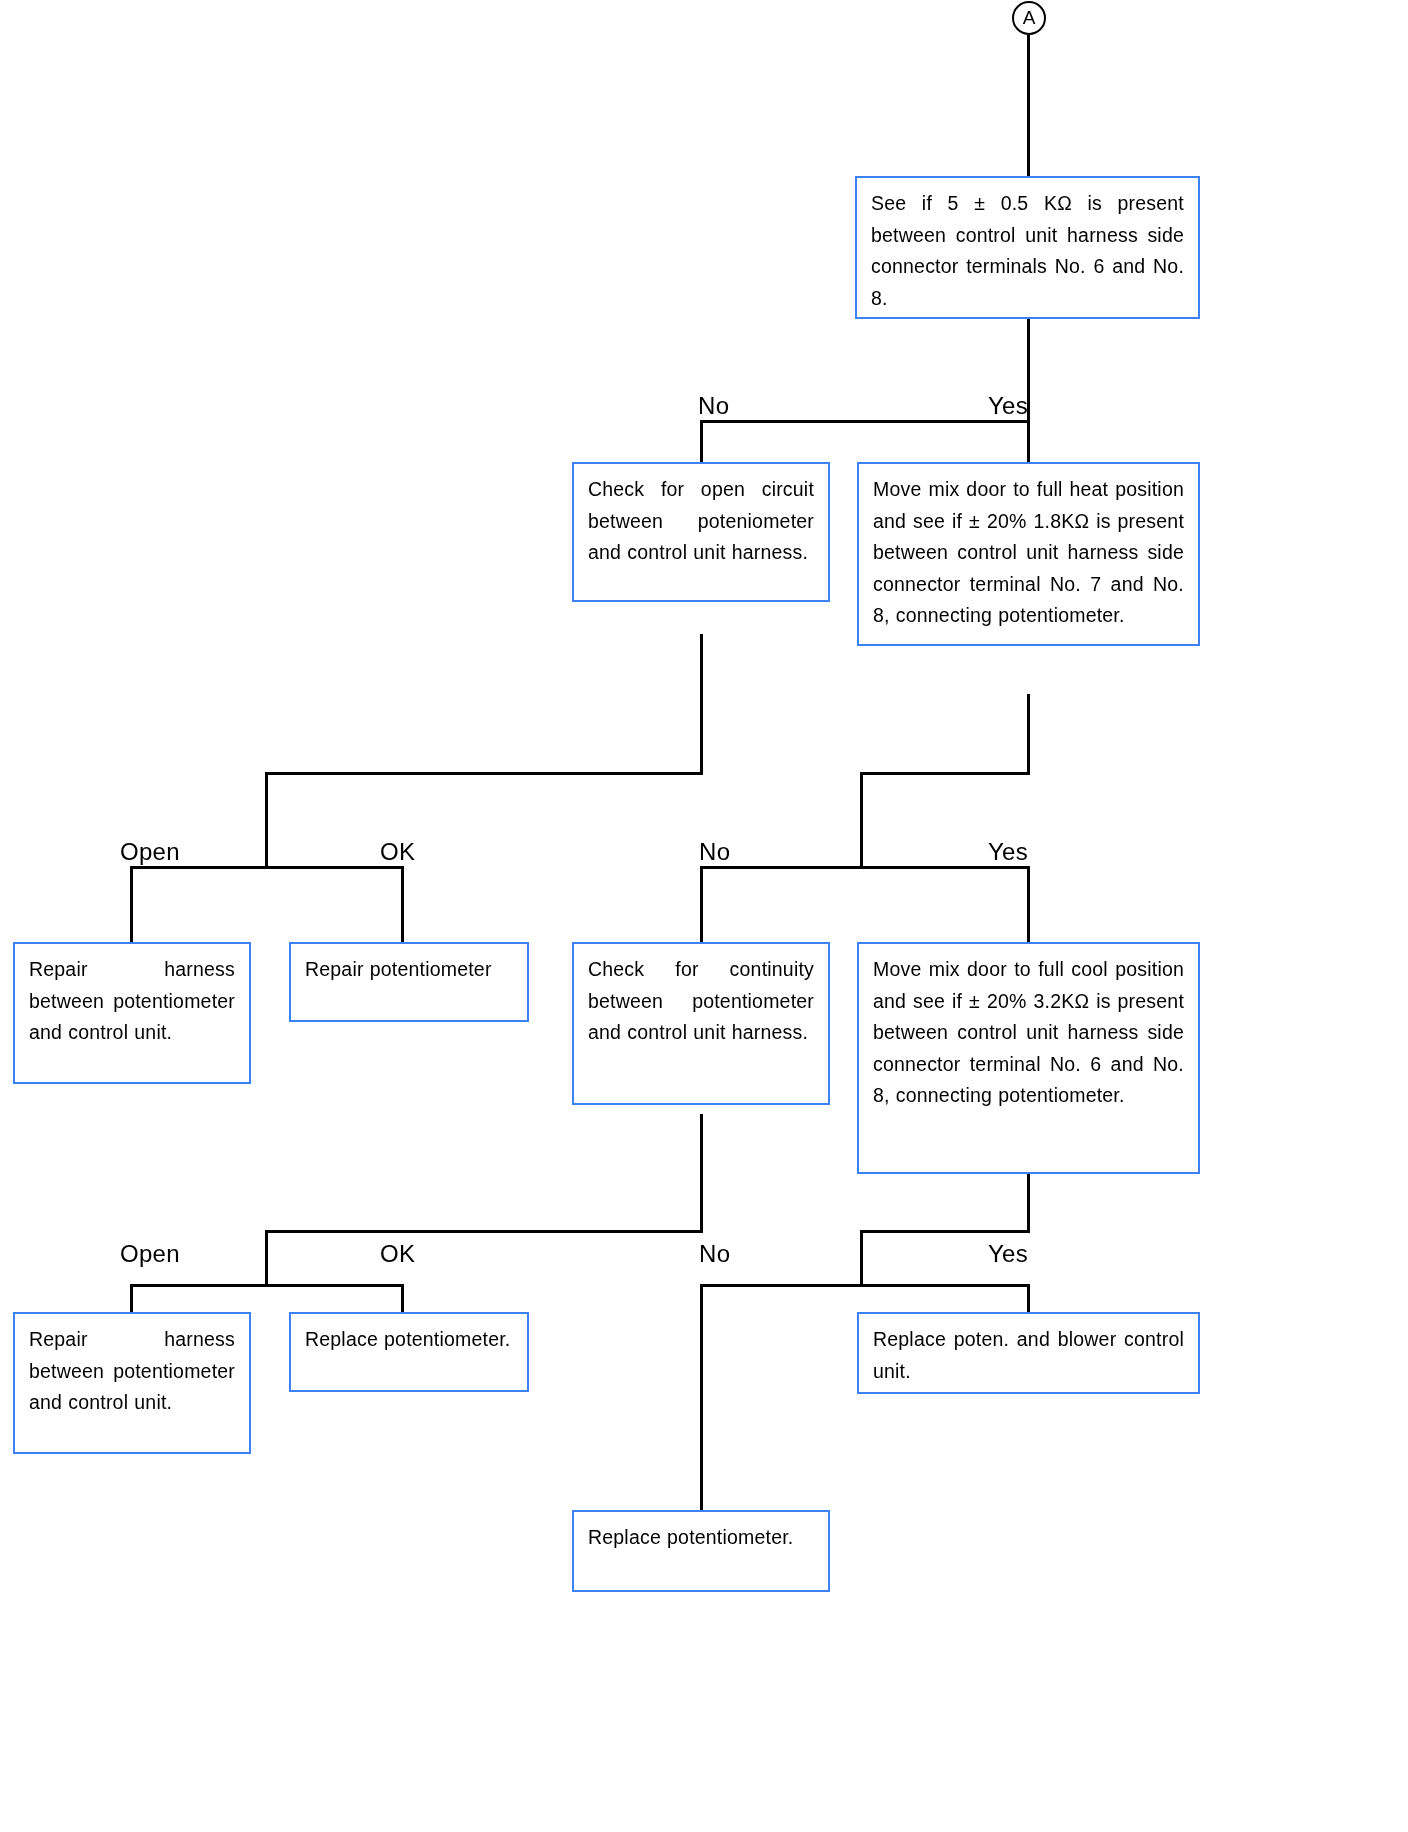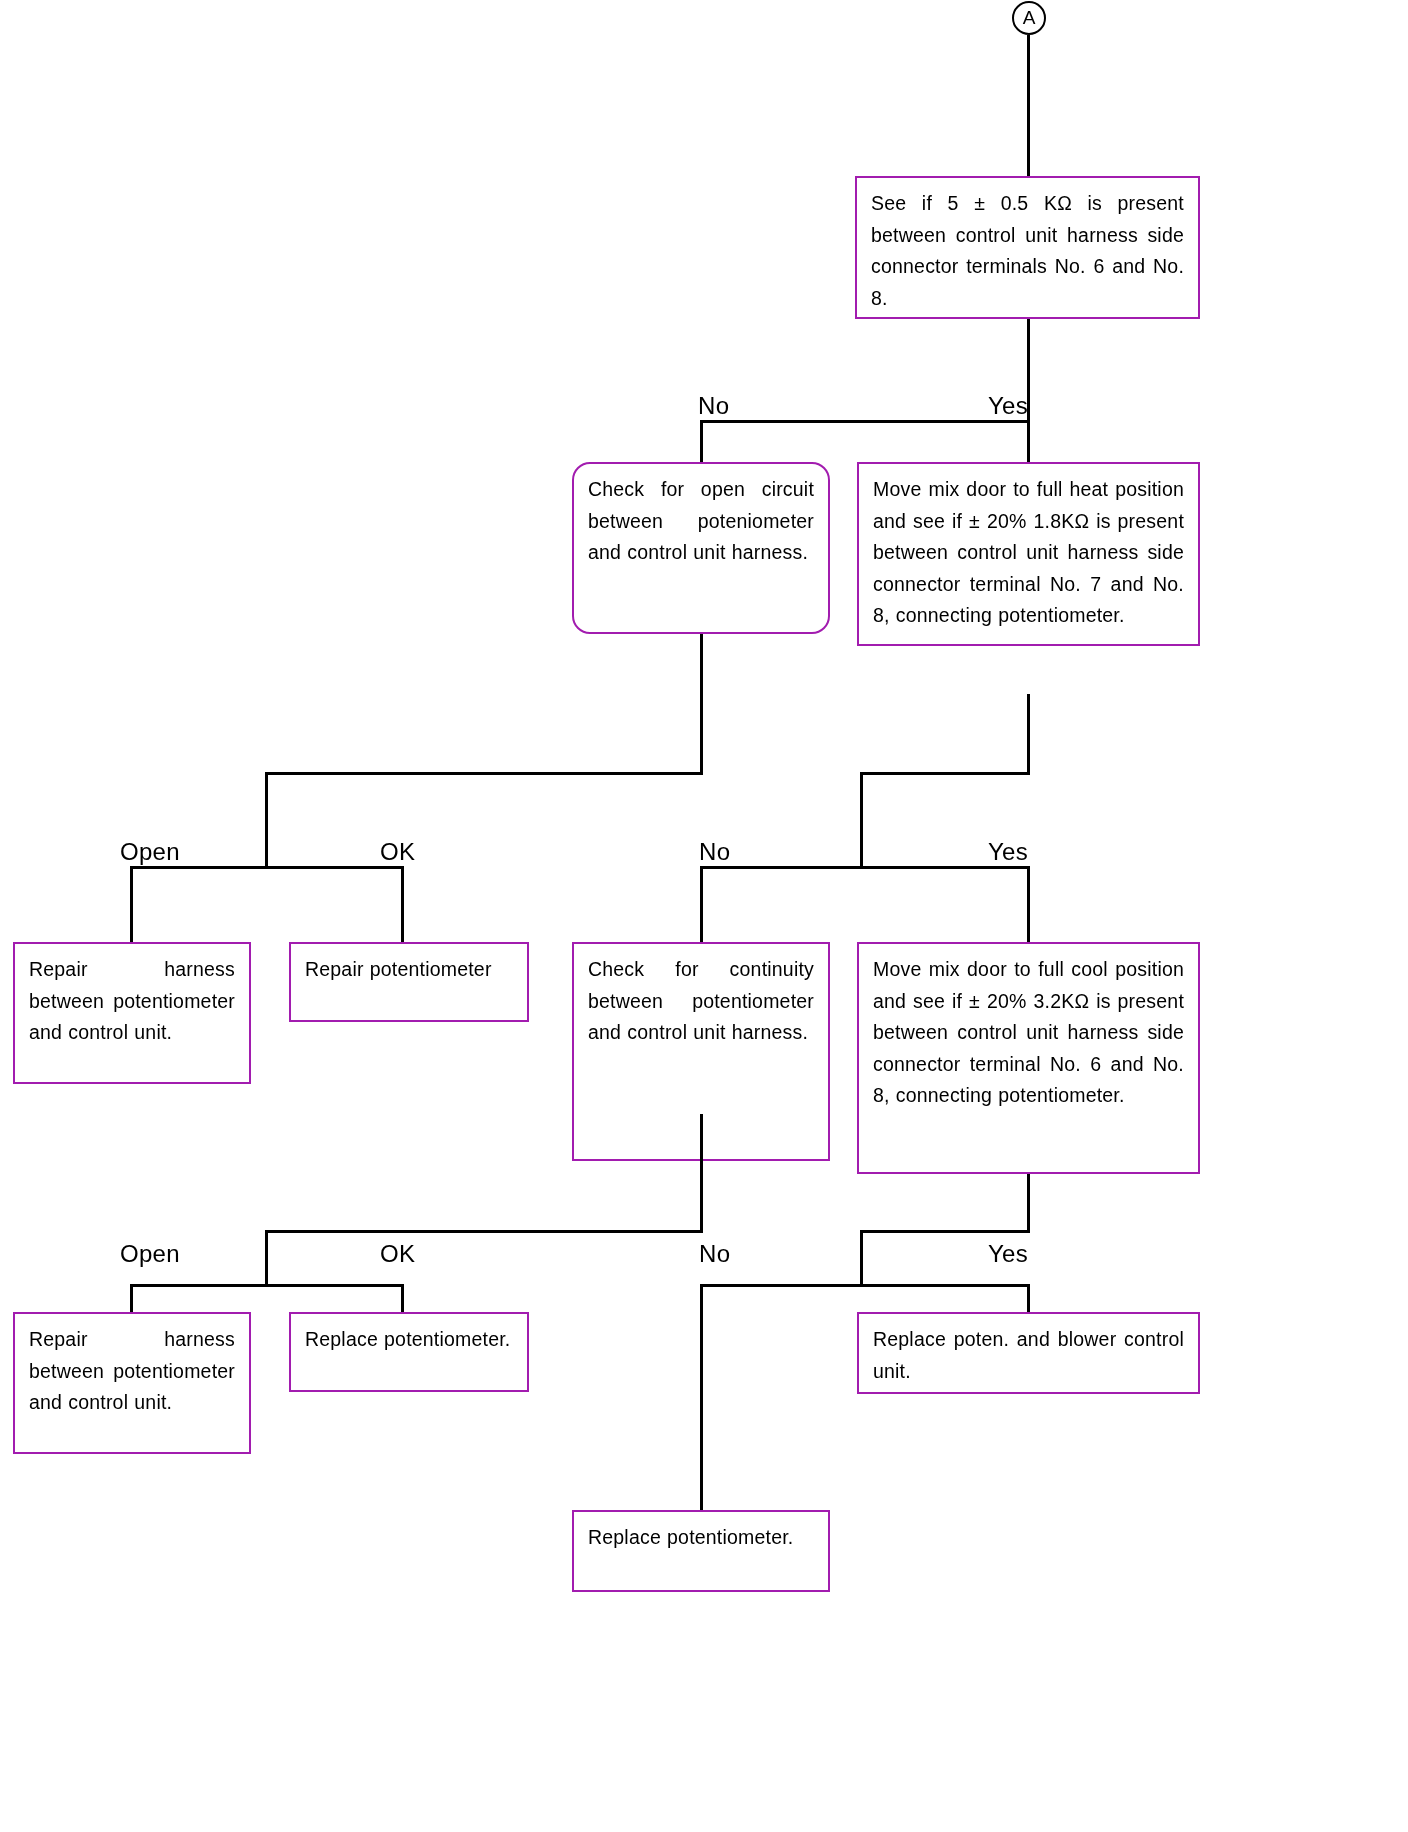--- a/index.html
+++ b/index.html
@@ -12,21 +12,21 @@
     width: 1408px;
     height: 1832px;
     background: #ffffff;
     font-family: "Liberation Sans", sans-serif;
     color: #000000;
     overflow: hidden;
   }
   .node {
     position: absolute;
     box-sizing: border-box;
-    border: 2px solid #a21caf;
+    border: 2px solid #3b82f6;
     background: #fff;
     padding: 10px 14px;
     font-size: 19.5px;
     line-height: 1.62;
     text-align: justify;
     text-align-last: left;
     letter-spacing: 0.2px;
     word-spacing: 0.5px;
   }
   .node p {
@@ -74,21 +74,21 @@
   </div>
 
   <div class="conn v" style="left:1027px; top:319px; height:103px;"></div>
   <div class="conn h" style="left:700px; top:420px; width:330px;"></div>
   <div class="conn v" style="left:700px; top:420px; height:42px;"></div>
   <div class="conn v" style="left:1027px; top:420px; height:42px;"></div>
 
   <div class="branch-label" style="left:698px; top:392px;">No</div>
   <div class="branch-label" style="left:988px; top:392px;">Yes</div>
 
-  <div class="node" style="left:572px; top:462px; width:258px; height:172px;border-radius:18px;">
+  <div class="node" style="left:572px; top:462px; width:258px; height:140px;">
     <p>Check for open circuit between poteniometer and control unit harness.</p>
   </div>
 
   <div class="node" style="left:857px; top:462px; width:343px; height:184px;">
     <p>Move mix door to full heat position and see if ± 20% 1.8KΩ is present between control unit harness side connector terminal No. 7 and No. 8, connecting potentiometer.</p>
   </div>
 
   <div class="conn v" style="left:700px; top:634px; height:140px;"></div>
   <div class="conn h" style="left:265px; top:772px; width:438px;"></div>
   <div class="conn v" style="left:265px; top:772px; height:96px;"></div>
@@ -110,21 +110,21 @@
   <div class="branch-label" style="left:988px; top:838px;">Yes</div>
 
   <div class="node" style="left:13px; top:942px; width:238px; height:142px;">
     <p>Repair harness between poten­tiometer and control unit.</p>
   </div>
 
   <div class="node" style="left:289px; top:942px; width:240px; height:80px;">
     <p>Repair potentiometer</p>
   </div>
 
-  <div class="node" style="left:572px; top:942px; width:258px; height:219px;">
+  <div class="node" style="left:572px; top:942px; width:258px; height:163px;">
     <p>Check for continuity between potentiometer and control unit harness.</p>
   </div>
 
   <div class="node" style="left:857px; top:942px; width:343px; height:232px;">
     <p>Move mix door to full cool position and see if ± 20% 3.2KΩ is present between control unit harness side connector terminal No. 6 and No. 8, connecting potentiometer.</p>
   </div>
 
   <div class="conn v" style="left:700px; top:1114px; height:118px;"></div>
   <div class="conn h" style="left:265px; top:1230px; width:438px;"></div>
   <div class="conn v" style="left:265px; top:1230px; height:56px;"></div>

